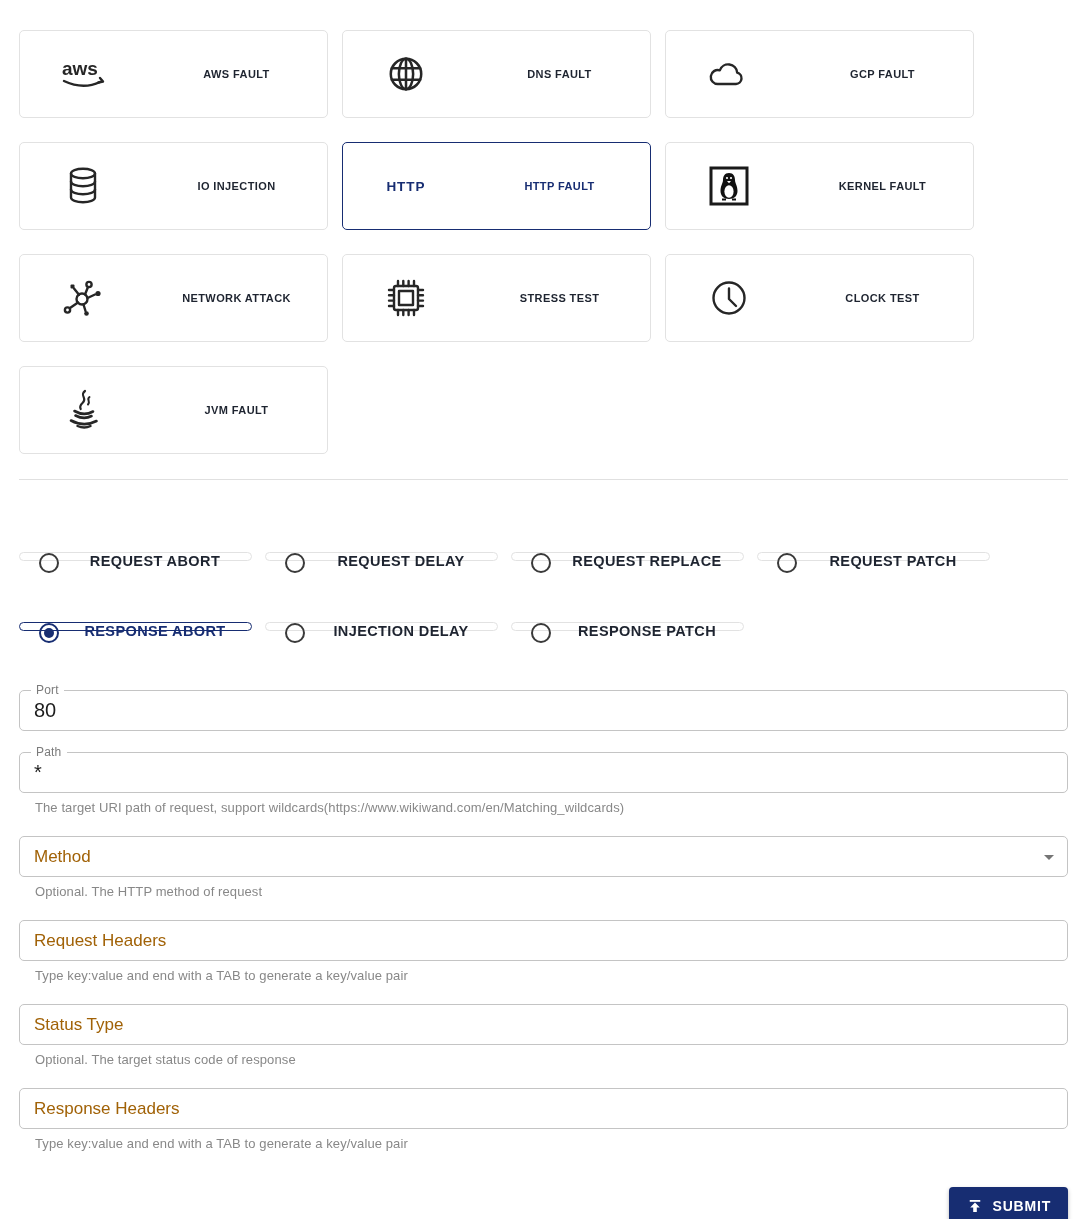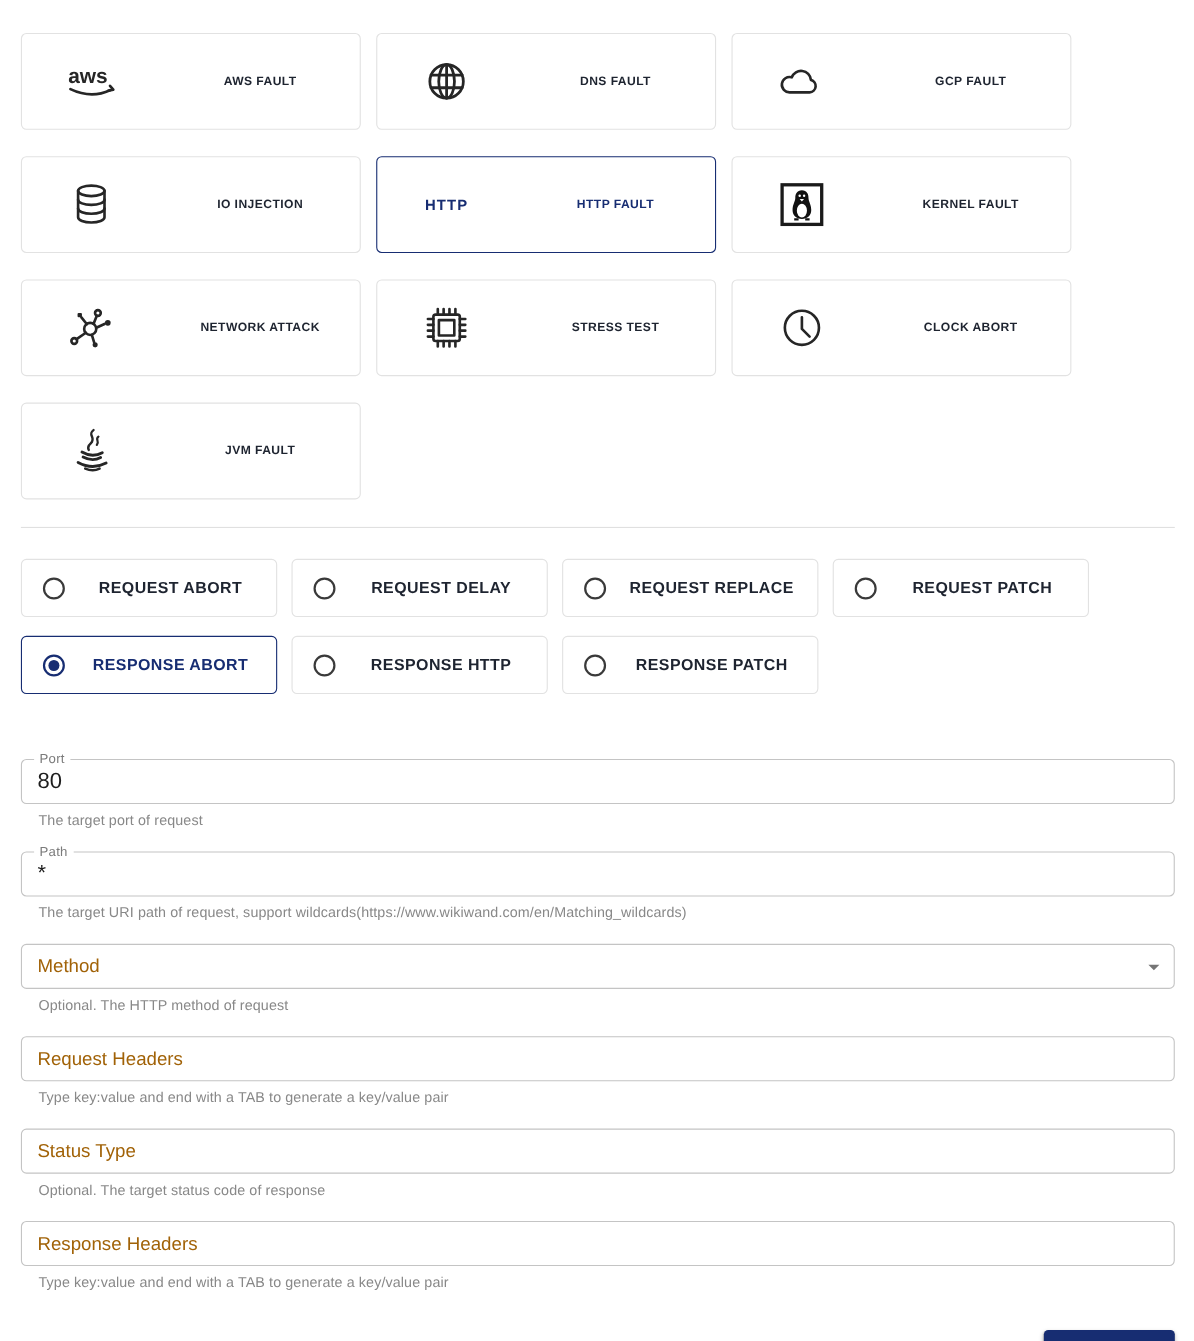--- a/index.html
+++ b/index.html
@@ -53,23 +53,24 @@
     margin-top:28px;
     display:grid;
     grid-template-columns:repeat(4,233px);
     grid-auto-rows:53px;
     gap:17px 13px;
   }
   .action-card {
     border:1px solid #e2e2e2;
     border-radius:5px;
     background:#fff;
-    display:flex; align-items:center;
+    display:flex; align-items:flex-start;
     padding-left:19px;
     cursor:pointer;
+    margin-top:44px;
   }
   .action-card.selected { border-color:#172d72; }
   .radio {
     width:20px; height:20px; flex:0 0 20px;
     border:2px solid #3a3a3a; border-radius:50%;
     display:flex; align-items:center; justify-content:center;
   }
   .action-card.selected .radio { border-color:#172d72; }
   .radio .dot { width:10px; height:10px; border-radius:50%; background:transparent; }
   .action-card.selected .radio .dot { background:#172d72; }
@@ -214,21 +215,21 @@
         </span>
         <span class="fault-label">STRESS TEST</span>
       </div>
       <div class="fault-card">
         <span class="fault-icon">
           <svg width="44" height="44" viewBox="0 0 44 44">
             <circle cx="22" cy="22" r="15.5" fill="none" stroke="currentColor" stroke-width="2.4" stroke-linecap="round" stroke-linejoin="round"></circle>
             <path d="M22 12.5 V23 L29 30" fill="none" stroke="currentColor" stroke-width="2.4" stroke-linecap="round" stroke-linejoin="round"></path>
           </svg>
         </span>
-        <span class="fault-label">CLOCK ABORT</span>
+        <span class="fault-label">CLOCK TEST</span>
       </div>
       <div class="fault-card">
         <span class="fault-icon">
           <svg width="40" height="44" viewBox="0 0 40 44">
             <path d="M22 3 c-6 4.5 3 7 -2.5 12 c-2.5 2.3 -3 3.7 -1.8 6" fill="none" stroke="currentColor" stroke-width="2.2" stroke-linecap="round" stroke-linejoin="round"></path>
             <path d="M26.5 9 c-3.5 2.5 1.5 4 -1.5 7.5" fill="none" stroke="currentColor" stroke-width="2" stroke-linecap="round" stroke-linejoin="round"></path>
             <path d="M11.5 23 q9.5 5.5 18.5 0.5" fill="none" stroke="currentColor" stroke-width="2.6" stroke-linecap="round" stroke-linejoin="round"></path>
             <path d="M12.5 27.5 q8.5 4.5 16 0.5" fill="none" stroke="currentColor" stroke-width="2.6" stroke-linecap="round" stroke-linejoin="round"></path>
             <path d="M8 32.5 q13 7 25.5 0.5" fill="none" stroke="currentColor" stroke-width="2.6" stroke-linecap="round" stroke-linejoin="round"></path>
             <path d="M14.5 38 q7 3 13 0" fill="none" stroke="currentColor" stroke-width="2.4" stroke-linecap="round" stroke-linejoin="round"></path>
@@ -268,38 +269,37 @@
       <div class="action-card selected">
         <span class="radio">
           <span class="dot"></span>
         </span>
         <span class="action-label">RESPONSE ABORT</span>
       </div>
       <div class="action-card">
         <span class="radio">
           <span class="dot"></span>
         </span>
-        <span class="action-label">RESPONSE HTTP</span>
+        <span class="action-label">INJECTION DELAY</span>
       </div>
       <div class="action-card">
         <span class="radio">
           <span class="dot"></span>
         </span>
         <span class="action-label">RESPONSE PATCH</span>
       </div>
     </div>
 
   <div class="form">
 
     <div class="field">
       <div class="input">
         <label class="float-label">Port</label>
         <div class="input-value">80</div>
       </div>
-      <div class="helper">The target port of request</div>
     </div>
 
     <div class="field">
       <div class="input">
         <label class="float-label">Path</label>
         <div class="input-value">*</div>
       </div>
       <div class="helper">The target URI path of request, support wildcards(https://www.wikiwand.com/en/Matching_wildcards)</div>
     </div>
 

